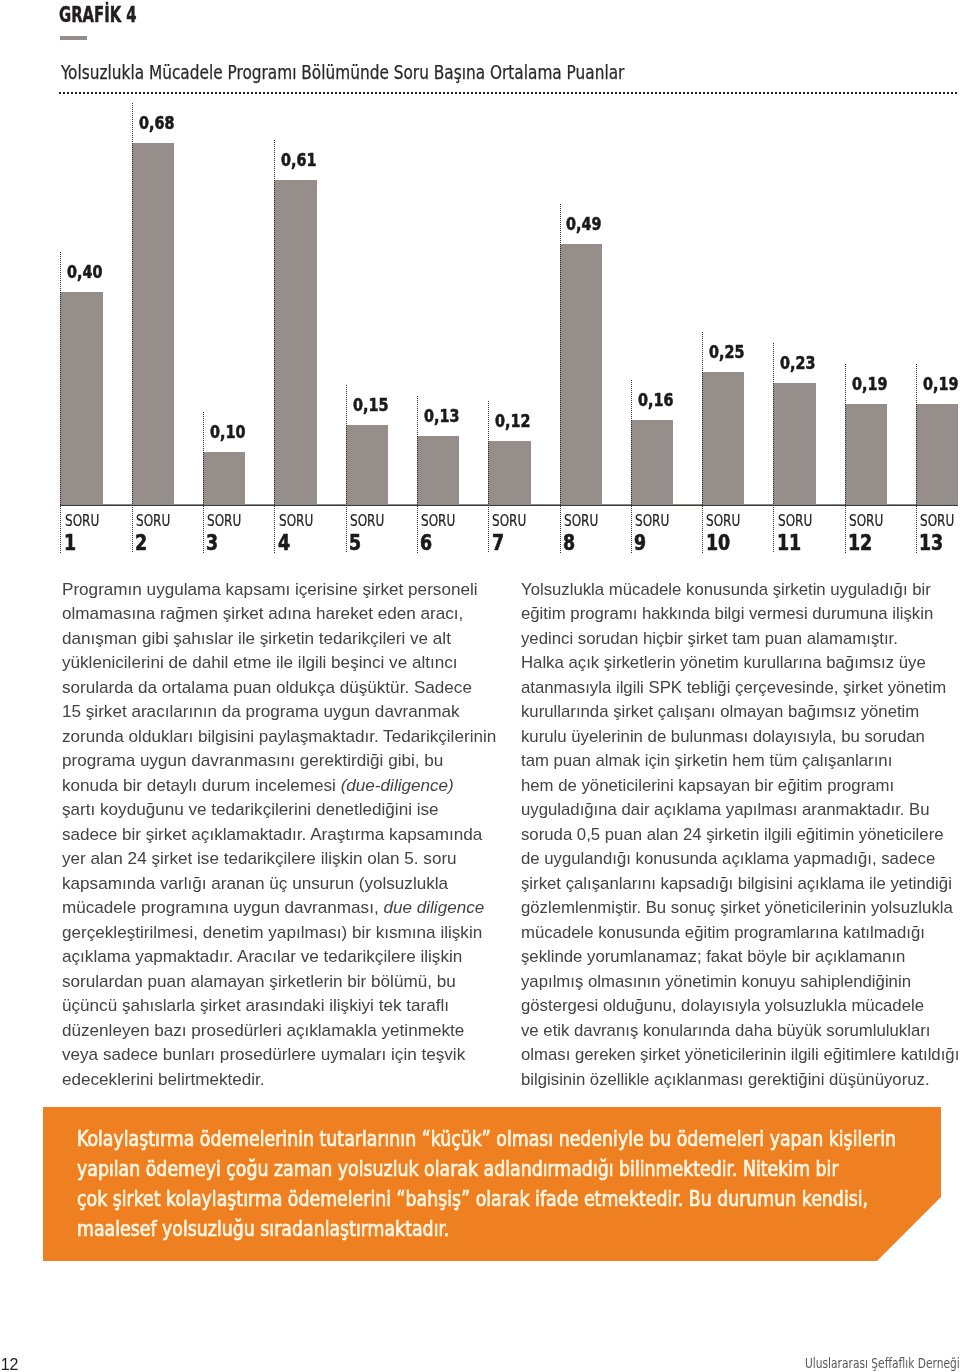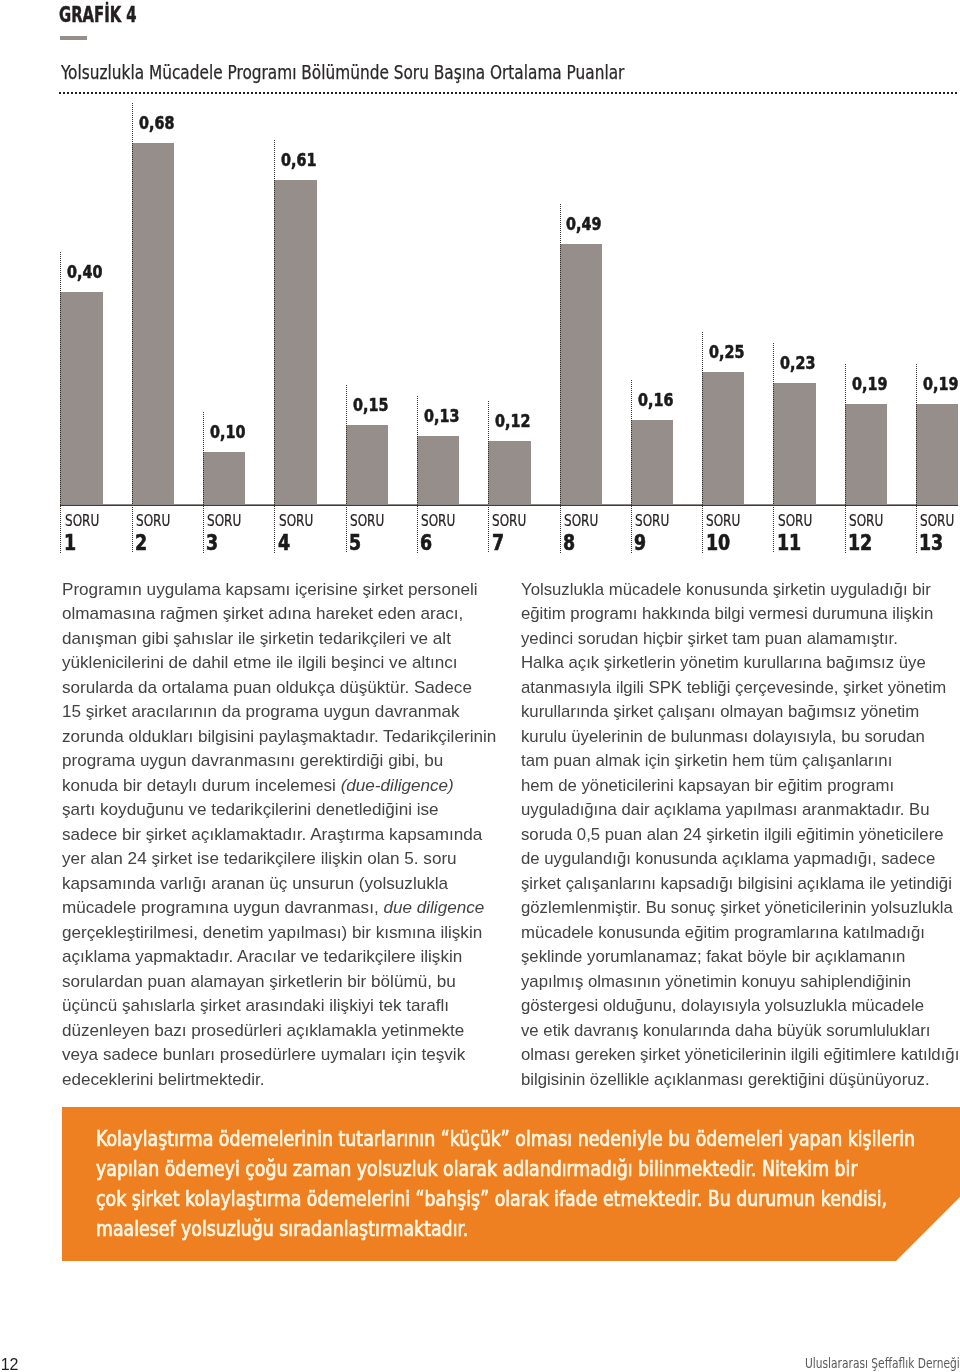--- a/index.html
+++ b/index.html
@@ -47,21 +47,21 @@
   .bodycol{position:absolute;}
   .bline{position:absolute;left:0;font-family:"Liberation Sans",sans-serif;font-size:16.6px;
          color:#434345;line-height:17px;white-space:nowrap;
          transform:scaleX(1.031);transform-origin:left top;}
   .bline i{font-style:italic;}
   #colLeft{left:61.5px;top:580.8px;width:440px;}
   #colRight{left:521.3px;top:580.8px;width:440px;}
   #colRight .bline{transform:scaleX(1.009);}
 
   
-  .callout{position:absolute;left:62px;top:1107px;width:898px;height:154px;
+  .callout{position:absolute;left:43px;top:1107px;width:898px;height:154px;
            background:#ef8022;
            clip-path:polygon(0 0, 898px 0, 898px 90px, 834px 154px, 0 154px);}
   .cline{position:absolute;left:33.5px;font-family:"DejaVu Sans Condensed","DejaVu Sans",sans-serif;
          font-weight:normal;font-size:20.8px;color:#fdf4e0;line-height:21px;white-space:nowrap;
          -webkit-text-stroke:0.72px #fdf4e0;
          transform:scaleX(0.928);transform-origin:left top;}
 
   
   .pagenum{position:absolute;left:0.7px;top:1356.5px;font-family:"Liberation Sans",sans-serif;
            font-size:16px;color:#231f20;line-height:16px;}

